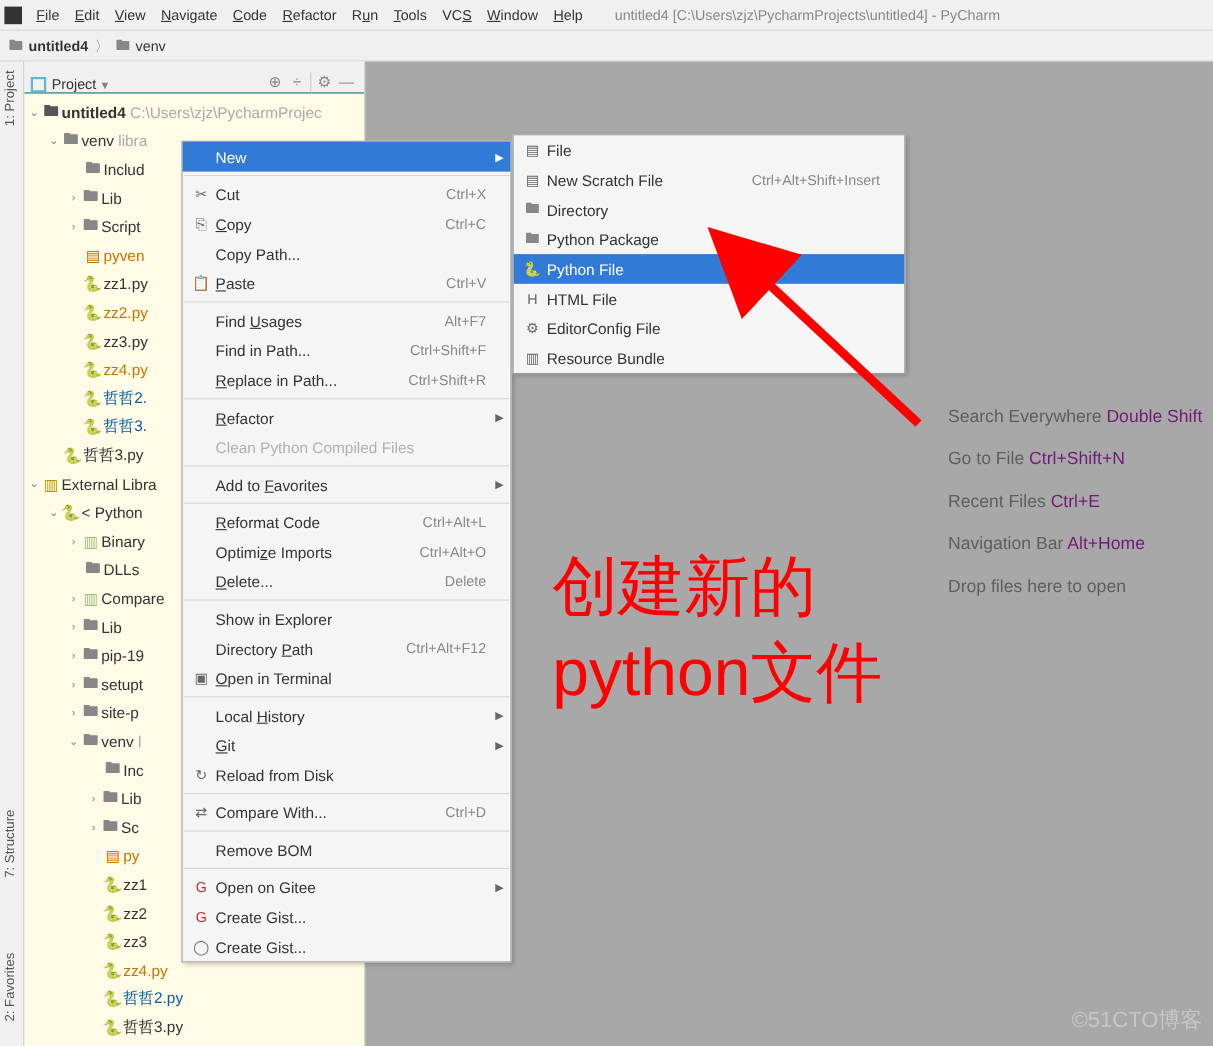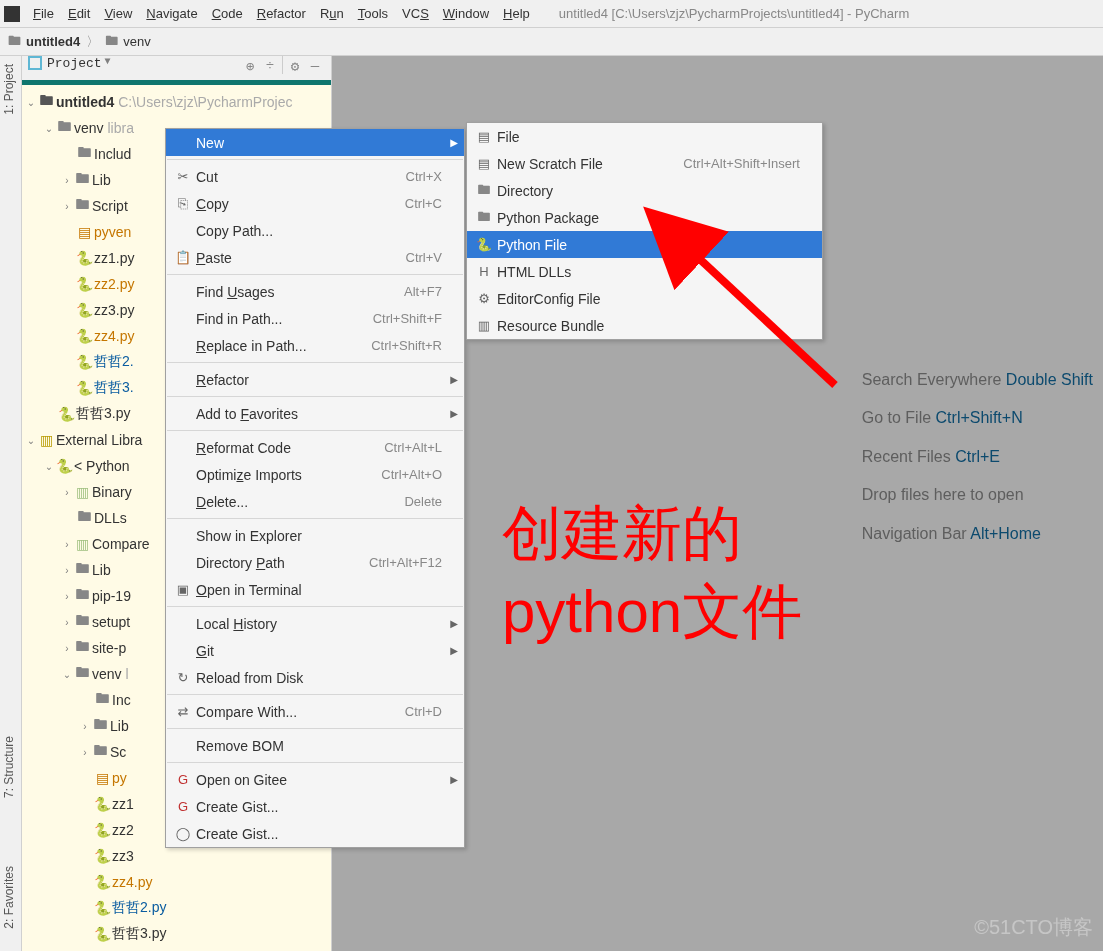--- a/index.html
+++ b/index.html
@@ -10,42 +10,42 @@
 .menubar .menu-item u { text-decoration: underline; }
 .menubar .title { margin-left: 22px; color: #888; font-size: 13px; }
 .breadcrumb { display: flex; align-items: center; height: 28px; background: #f0f0f0; padding: 2px 8px; border-bottom: 1px solid #d0d0d0; gap: 5px; }
 .breadcrumb .folder-icon { color: #878787; }
 .breadcrumb .chev { color: #888; margin: 0 1px; }
 .breadcrumb .crumb { font-weight: bold; }
 .main { display: flex; height: calc(100% - 56px); }
 .left-rail { width: 22px; background: #f0f0f0; border-right: 1px solid #d0d0d0; position: relative; }
 .left-rail .rail-label { position: absolute; writing-mode: vertical-rl; transform: rotate(180deg); font-size: 12px; color: #555; left: 2px; }
 .project-panel { width: 310px; background: #fffbe6; border-right: 1px solid #d0d0d0; display: flex; flex-direction: column; overflow: hidden; }
-.panel-header { display: flex; align-items: flex-start; height: 30px; background: #f0f0f0; border-bottom: 5px solid #0f766e; padding: 0 6px; font-family: Liberation Mono, monospace; }
+.panel-header { display: flex; align-items: flex-end; height: 30px; background: #f0f0f0; border-bottom: 1px solid #0f766e; padding: 0 6px; }
 .panel-header .sq-icon { width: 14px; height: 14px; border: 2px solid #5fb7d4; margin-right: 5px; }
 .panel-header .title { font-size: 13px; }
 .panel-header .drop { color: #808080; font-size: 10px; margin-left: 3px; }
 .panel-header .spacer { flex: 1; }
 .panel-header .btn { width: 20px; height: 20px; color: #888; display: flex; align-items: center; justify-content: center; cursor: pointer; font-size: 14px; }
 .tree { padding: 4px 0; font-size: 14px; overflow: hidden; }
 .tree-row { display: flex; align-items: center; height: 26px; padding-right: 2px; white-space: nowrap; }
 .pad { display: inline-block; }
 .arrow { width: 14px; color: #808080; font-size: 10px; text-align: center; display: inline-block; }
 .ticon { width: 17px; text-align: center; display: inline-block; margin-right: 1px; }
 .folder { color: #878787; }
 .dark-folder { color: #555; }
 .pyfile { color: #306998; }
 .bold { font-weight: bold; }
 .greyed { color: #aaa; }
 .orange { color: #c57600; }
 .blue { color: #0a5ca0; }
 .yellow { color: #b89b00; }
 .editor { flex: 1; background: #a8a8a8; position: relative; }
 .tips { position: absolute; right: 10px; top: 305px; font-size: 16px; color: #5e5e5e; line-height: 2.4; text-align: left; }
-.tips .shortcut { color: #0c4a6e; }
+.tips .shortcut { color: #701a75; }
 .annot { position: absolute; left: 502px; top: 495px; color: #ff0000; font-size: 60px; font-family: "Microsoft YaHei", sans-serif; line-height: 1.3; }
 .watermark { position: absolute; right: 10px; bottom: 10px; color: rgba(255,255,255,0.35); font-size: 20px; }
 .context-menu { position: absolute; background: #f5f5f5; border: 1px solid #a0a0a0; box-shadow: 2px 2px 4px rgba(0,0,0,0.18); }
 .cm1 { left: 165px; top: 128px; width: 300px; }
 .cm2 { left: 466px; top: 122px; width: 357px; }
 .menu-row { display: flex; align-items: center; height: 27px; padding: 0 22px 0 8px; position: relative; font-size: 14px; }
 .menu-row .micon { width: 18px; text-align: center; margin-right: 4px; color: #666; font-size: 13px; }
 .menu-row .label { flex: 1; }
 .menu-row .short { color: #888; font-size: 13px; }
 .menu-row .sub-arrow { position: absolute; right: 6px; color: #666; font-size: 10px; }
@@ -270,22 +270,22 @@
         </div>
       <div class="tree-row"><span class="pad" style="width:38px"></span><span class="ticon folder">🖿</span>&nbsp;</div>
     </div>
   </div>
 
   <div class="editor">
     <div class="tips">
       <div><span>Search Everywhere</span> <span class="shortcut">Double Shift</span></div>
       <div><span>Go to File</span> <span class="shortcut">Ctrl+Shift+N</span></div>
       <div><span>Recent Files</span> <span class="shortcut">Ctrl+E</span></div>
+      <div><span>Navigation Bar</span> <span class="shortcut">Alt+Home</span></div>
       <div><span>Drop files here to open</span></div>
-      <div><span>Navigation Bar</span> <span class="shortcut">Alt+Home</span></div>
     </div>
     <div class="watermark">©51CTO博客</div>
   </div>
 </div>
 
 <div class="context-menu cm1">
   <div class="menu-row selected">
     <span class="micon"></span>
       <span class="label">New</span>
       <span class="sub-arrow">▶</span>
@@ -326,20 +326,24 @@
         <span class="micon"></span>
         <span class="label"><span class="under">R</span>eplace in Path...</span>
         <span class="short">Ctrl+Shift+R</span>
       </div>
       <div class="menu-sep"></div>
       <div class="menu-row">
         <span class="micon"></span>
         <span class="label"><span class="under">R</span>efactor</span>
         <span class="sub-arrow">▶</span>
       </div>
+      <div class="menu-row disabled">
+        <span class="micon"></span>
+        <span class="label">Clean Python Compiled Files</span>
+      </div>
       <div class="menu-sep"></div>
       <div class="menu-row">
         <span class="micon"></span>
         <span class="label">Add to <span class="under">F</span>avorites</span>
         <span class="sub-arrow">▶</span>
       </div>
       <div class="menu-sep"></div>
       <div class="menu-row">
         <span class="micon"></span>
         <span class="label"><span class="under">R</span>eformat Code</span>
@@ -430,21 +434,21 @@
       <div class="menu-row">
         <span class="micon" style="color: rgb(135, 135, 135);">🖿</span>
         <span class="label">Python Package</span>
       </div>
       <div class="menu-row selected">
         <span class="micon">🐍</span>
         <span class="label">Python File</span>
       </div>
       <div class="menu-row">
         <span class="micon">H</span>
-        <span class="label">HTML DLLs</span>
+        <span class="label">HTML File</span>
       </div>
       <div class="menu-row">
         <span class="micon">⚙</span>
         <span class="label">EditorConfig File</span>
       </div>
       <div class="menu-row">
         <span class="micon">▥</span>
         <span class="label">Resource Bundle</span>
       </div>
     </div>

